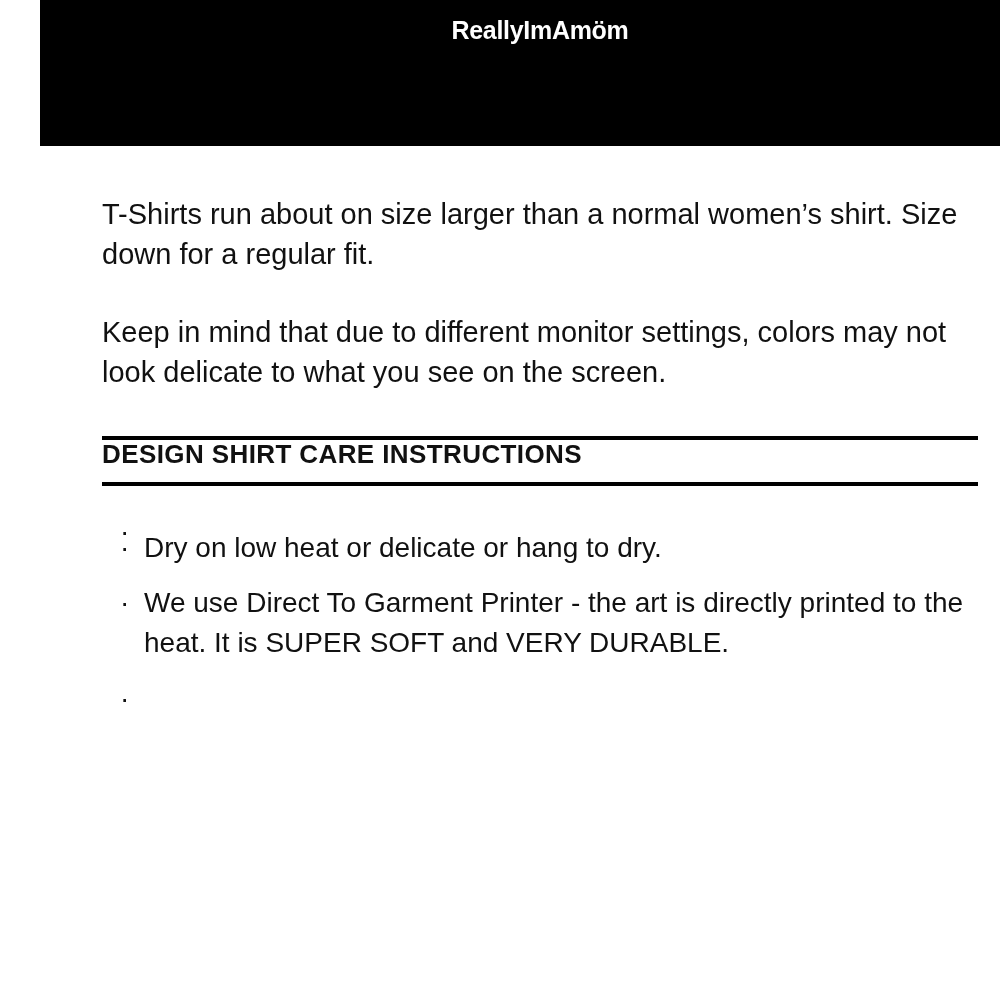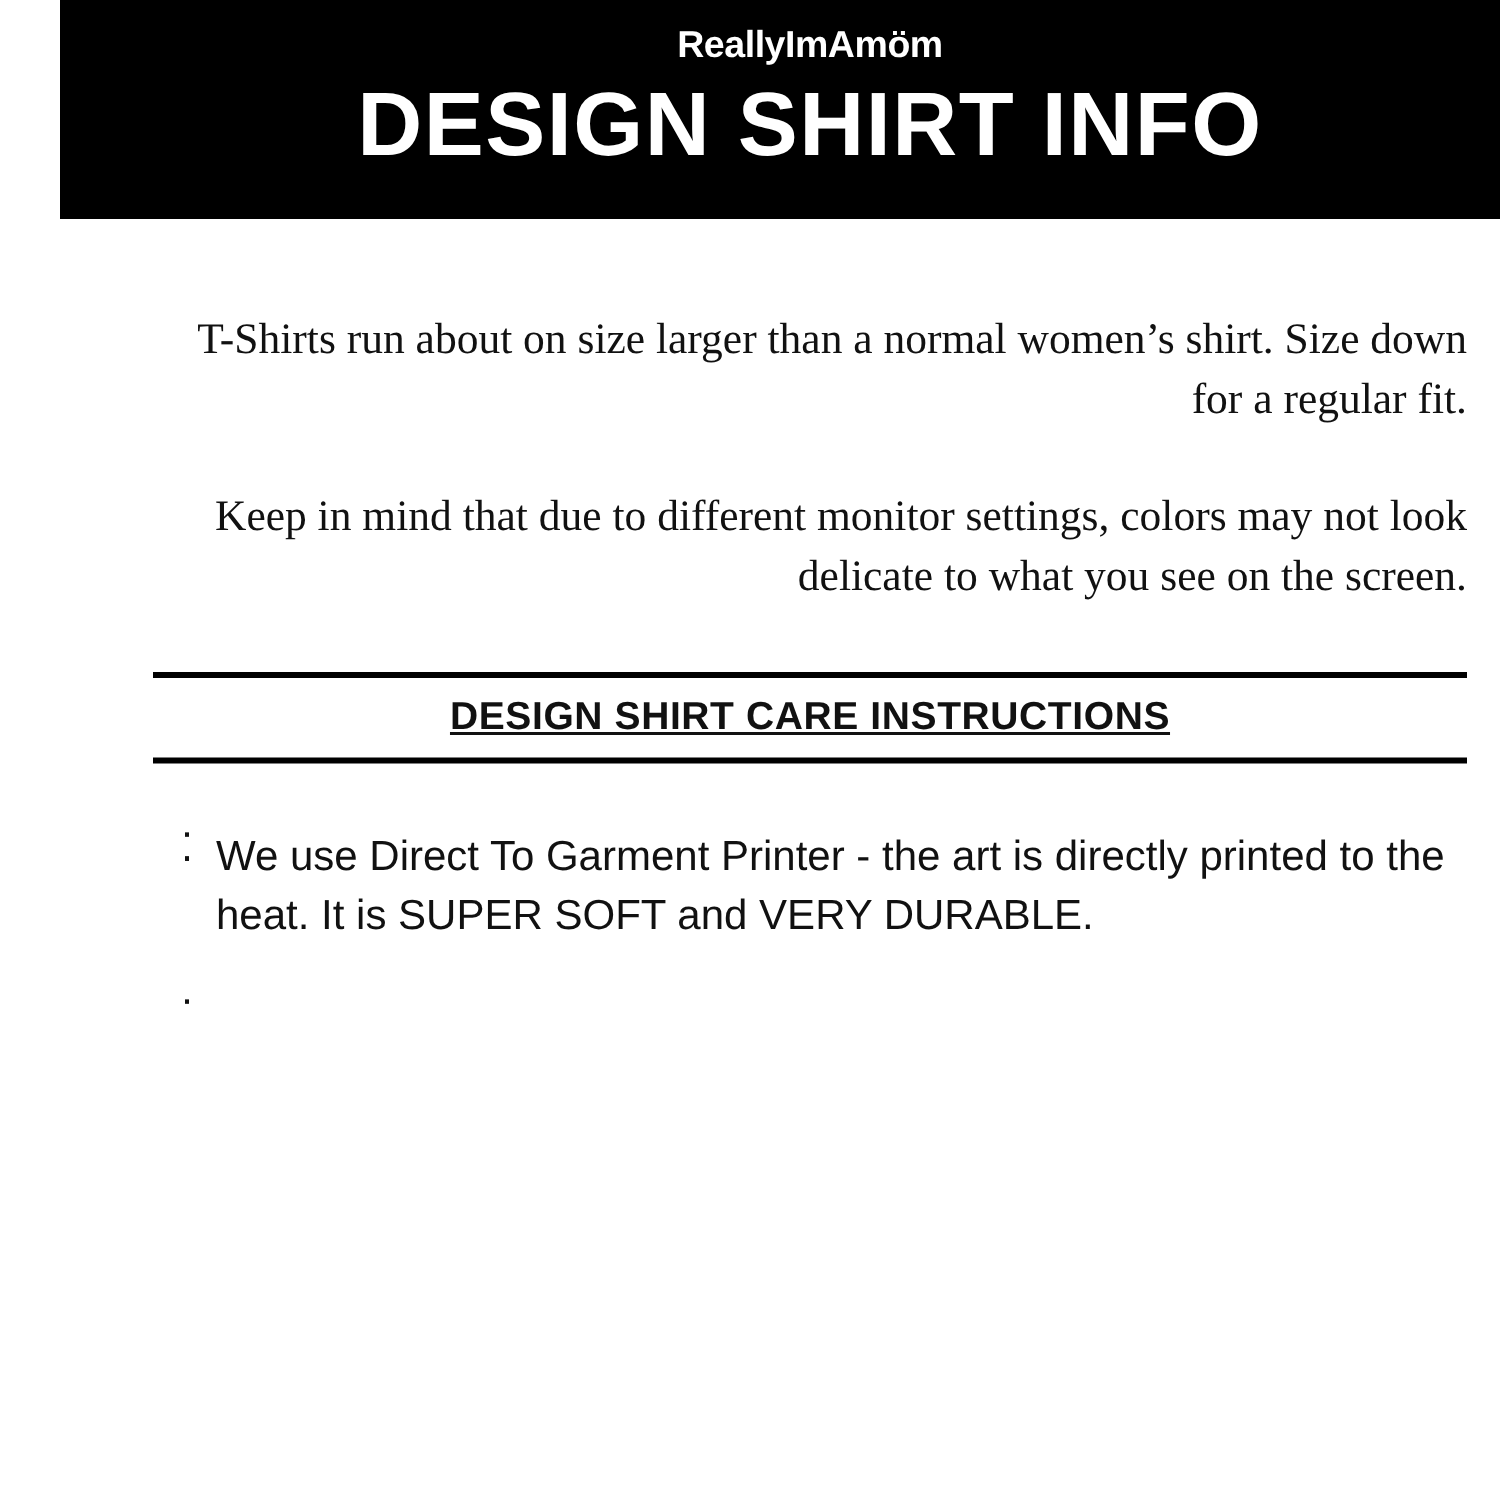--- a/index.html
+++ b/index.html
@@ -55,41 +55,39 @@
 
   
   .content {
     flex: 1 1 auto;
     padding: 0 62px;
     box-sizing: border-box;
     background: #ffffff;
   }
 
   .intro {
-    text-align: right;
+    text-align: left;
     font-size: 29px;
     line-height: 1.38;
     color: #111111;
-    padding-top: 60px;
-    font-family: Liberation Serif, serif;
+    padding-top: 48px;
   }
   .intro p {
     margin: 0;
   }
   .intro .gap {
     height: 38px;
   }
 
   .section-head {
     margin-top: 44px;
     border-top: 4px solid #000000;
     border-bottom: 4px solid #000000;
-    padding: 11px 0 13px 0;
-    text-align: center;
-    text-decoration: underline;
+    padding: 0 0 13px 0;
+    text-align: left;
   }
   .section-head-title {
     font-size: 26px;
     font-weight: bold;
     letter-spacing: 0.4px;
     line-height: 1.1;
   }
 
   .care-list {
     list-style: none;
@@ -112,41 +110,41 @@
     line-height: 1.42;
   }
 </style>
 </head>
 <body>
 
 <div class="page">
 
   <div class="header">
     <div class="brand">ReallyImAmöm</div>
-    <div class="header-title">DESIGN SHIRT INFO</div>
   </div>
 
   <div class="content">
 
     <div class="intro">
       <p>T-Shirts run about on size larger than a normal women’s shirt. Size down for a regular fit.</p>
       <div class="gap"></div>
       <p>Keep in mind that due to different monitor settings, colors may not look delicate to what you see on the screen.</p>
     </div>
 
     <div class="section-head">
       <div class="section-head-title">DESIGN SHIRT CARE INSTRUCTIONS</div>
     </div>
 
     <ul class="care-list">
       <li>
         <span class="bullet">·</span>
       </li>
       <li>
         <span class="bullet">·</span>
+        <span>Dry on low heat or delicate or hang to dry.</span>
       </li>
       <li>
         <span class="bullet">·</span>
         <span>We use Direct To Garment Printer - the art is directly printed to the heat. It is SUPER SOFT and VERY DURABLE.</span>
       </li>
       <li>
         <span class="bullet">·</span>
       </li>
     </ul>
 

